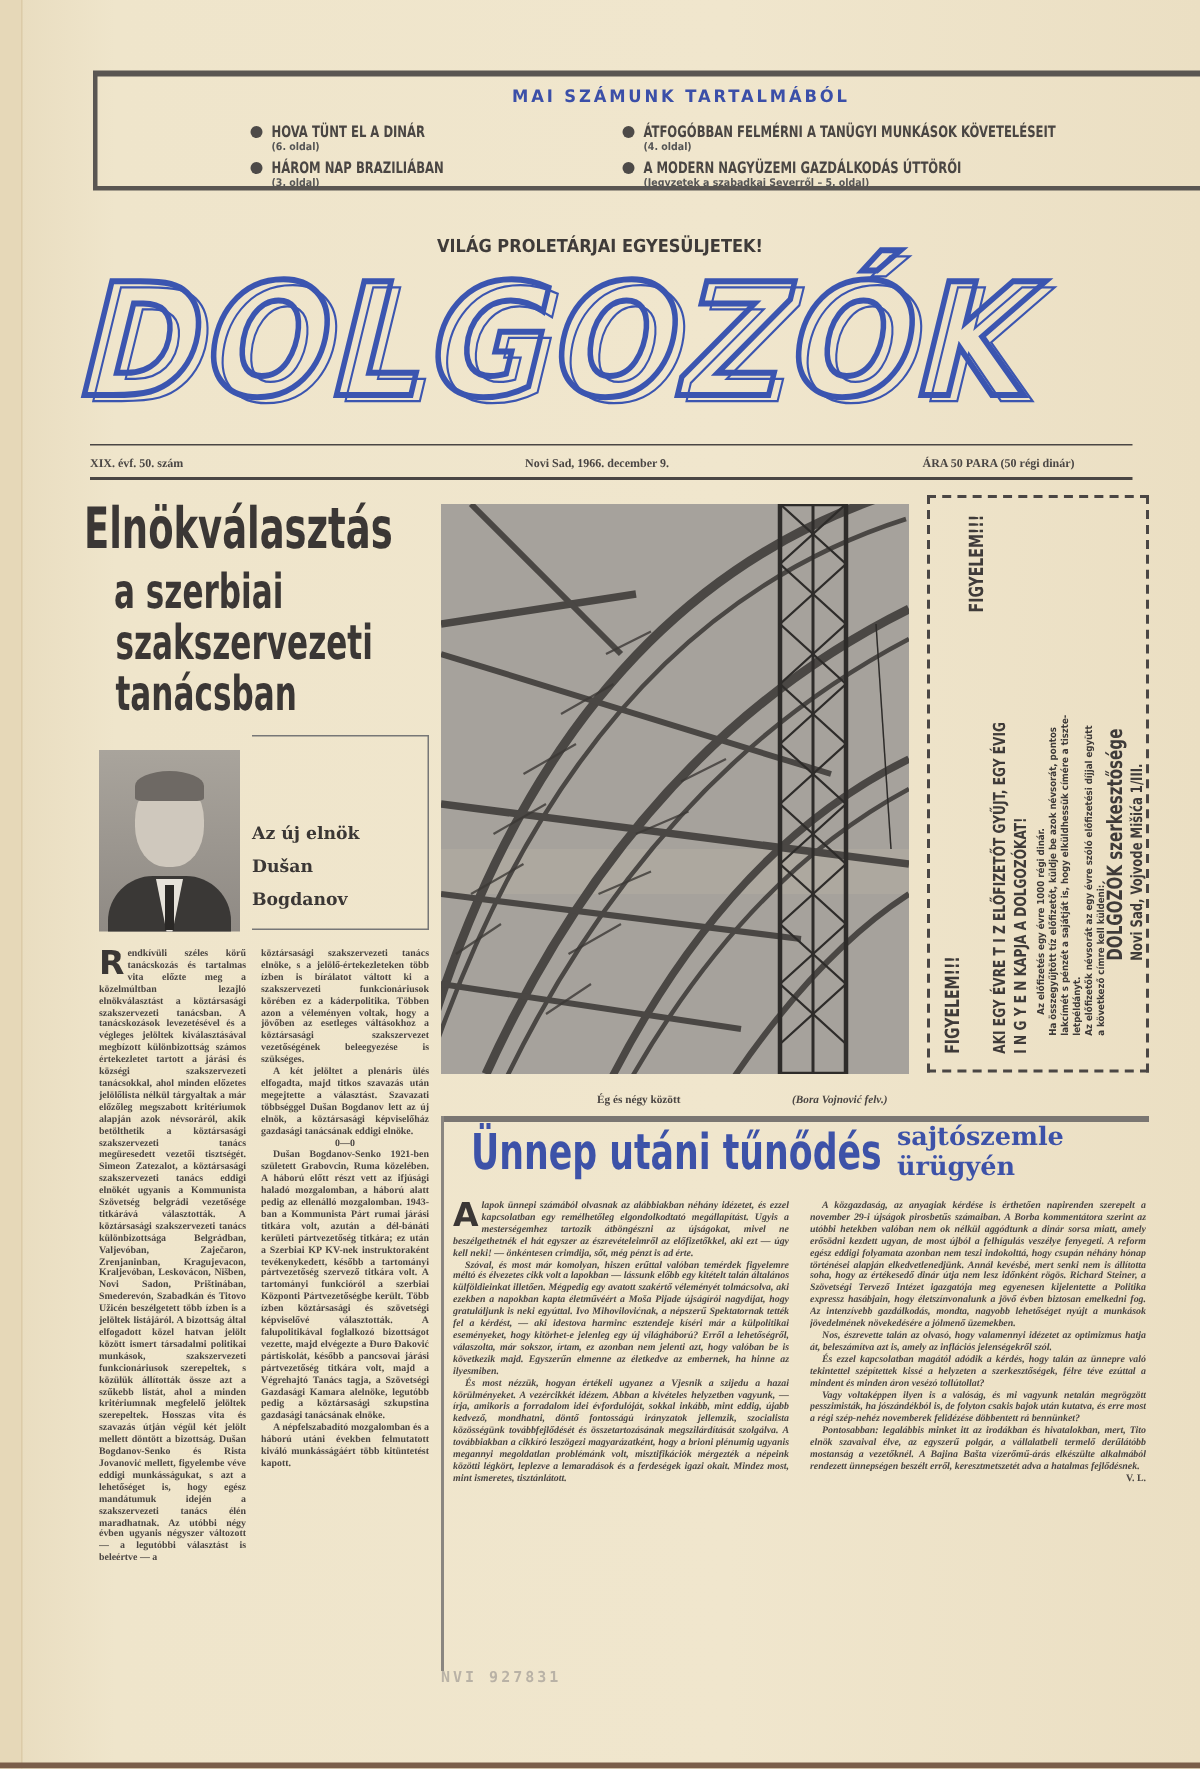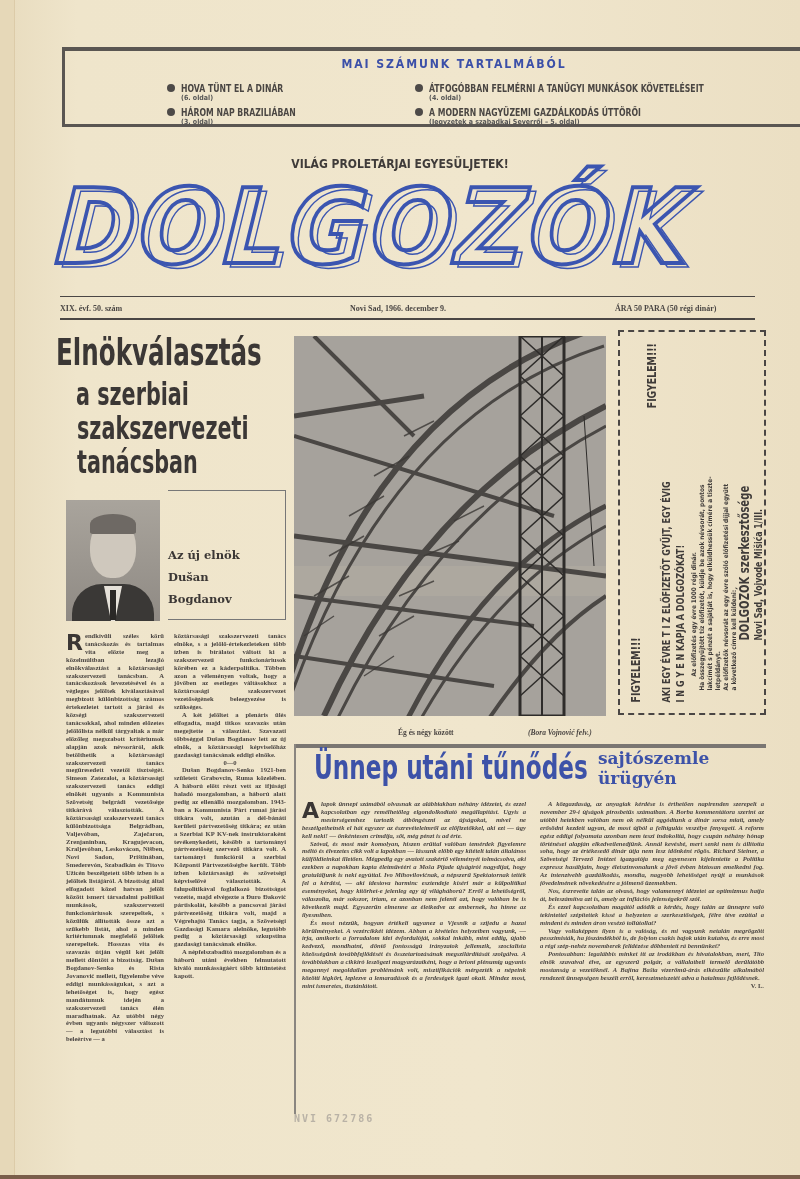--- a/index.html
+++ b/index.html
@@ -255,14 +255,14 @@
 </div>
 <div class="col it" style="left:540px;top:800px;width:224px;height:312px;">
   <p>A közgazdaság, az anyagiak kérdése is érthetően napirenden szerepelt a november 29-i újságok pirosbetűs számaiban. A Borba kommentátora szerint az utóbbi hetekben valóban nem ok nélkül aggódtunk a dinár sorsa miatt, amely erősödni kezdett ugyan, de most újból a felhígulás veszélye fenyegeti. A reform egész eddigi folyamata azonban nem teszi indokolttá, hogy csupán néhány hónap történései alapján elkedvetlenedjünk. Annál kevésbé, mert senki nem is állította soha, hogy az értékesedő dinár útja nem lesz időnként rögös. Richard Steiner, a Szövetségi Tervező Intézet igazgatója meg egyenesen kijelentette a Politika expressz hasábjain, hogy életszínvonalunk a jövő évben biztosan emelkedni fog. Az intenzívebb gazdálkodás, mondta, nagyobb lehetőséget nyújt a munkások jövedelmének növekedésére a jólmenő üzemekben.</p>
   <p>Nos, észrevette talán az olvasó, hogy valamennyi idézetet az optimizmus hatja át, beleszámítva azt is, amely az inflációs jelenségekről szól.</p>
   <p>És ezzel kapcsolatban magától adódik a kérdés, hogy talán az ünnepre való tekintettel szépítettek kissé a helyzeten a szerkesztőségek, félre téve ezúttal a mindent és minden áron vesézó tollútollat?</p>
   <p>Vagy voltaképpen ilyen is a valóság, és mi vagyunk netalán megrögzött pesszimisták, ha jószándékból is, de folyton csakis bajok után kutatva, és erre most a régi szép-nehéz novemberek felidézése döbbentett rá bennünket?</p>
   <p>Pontosabban: legalábbis minket itt az irodákban és hivatalokban, mert, Tito elnök szavaival élve, az egyszerű polgár, a vállalatbeli termelő derűlátóbb mostanság a vezetőknél. A Bajina Bašta vízerőmű-árás elkészülte alkalmából rendezett ünnepségen beszélt erről, keresztmetszetét adva a hatalmas fejlődésnek.</p>
   <p style="text-align:right;font-style:normal;">V. L.</p>
 </div>
 
-<div class="stamp">NVI 672786</div>
+<div class="stamp">NVI 927831</div>
 <div class="bottom-edge"></div>
 
 </body></html>

